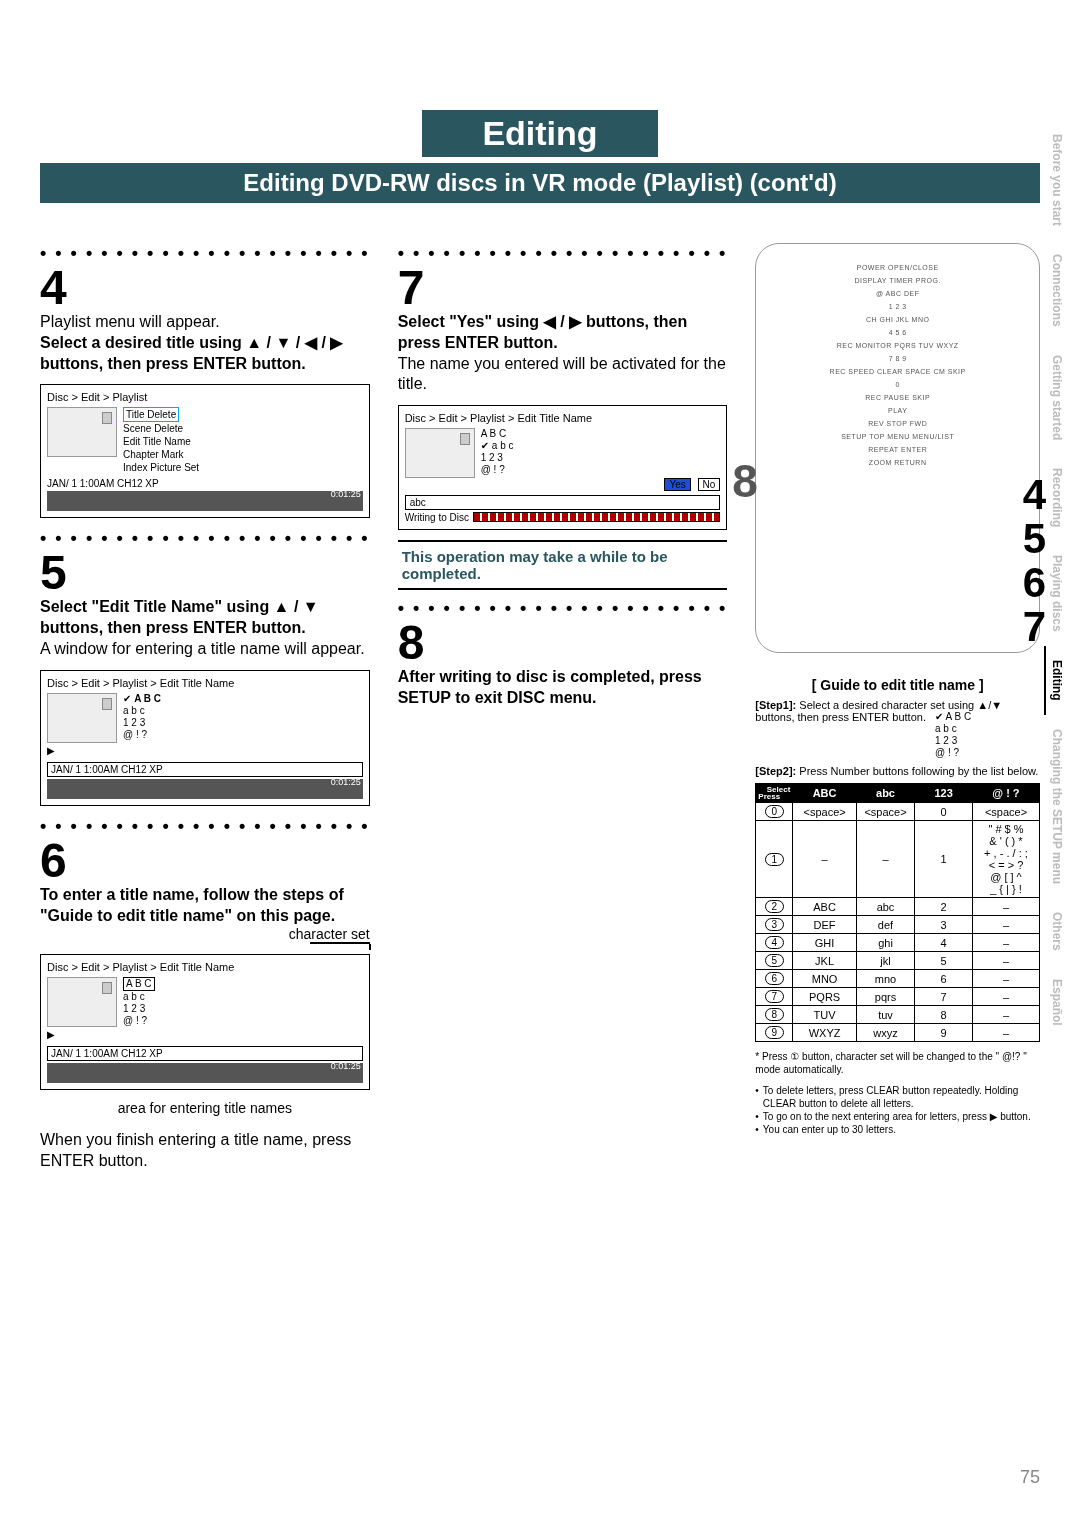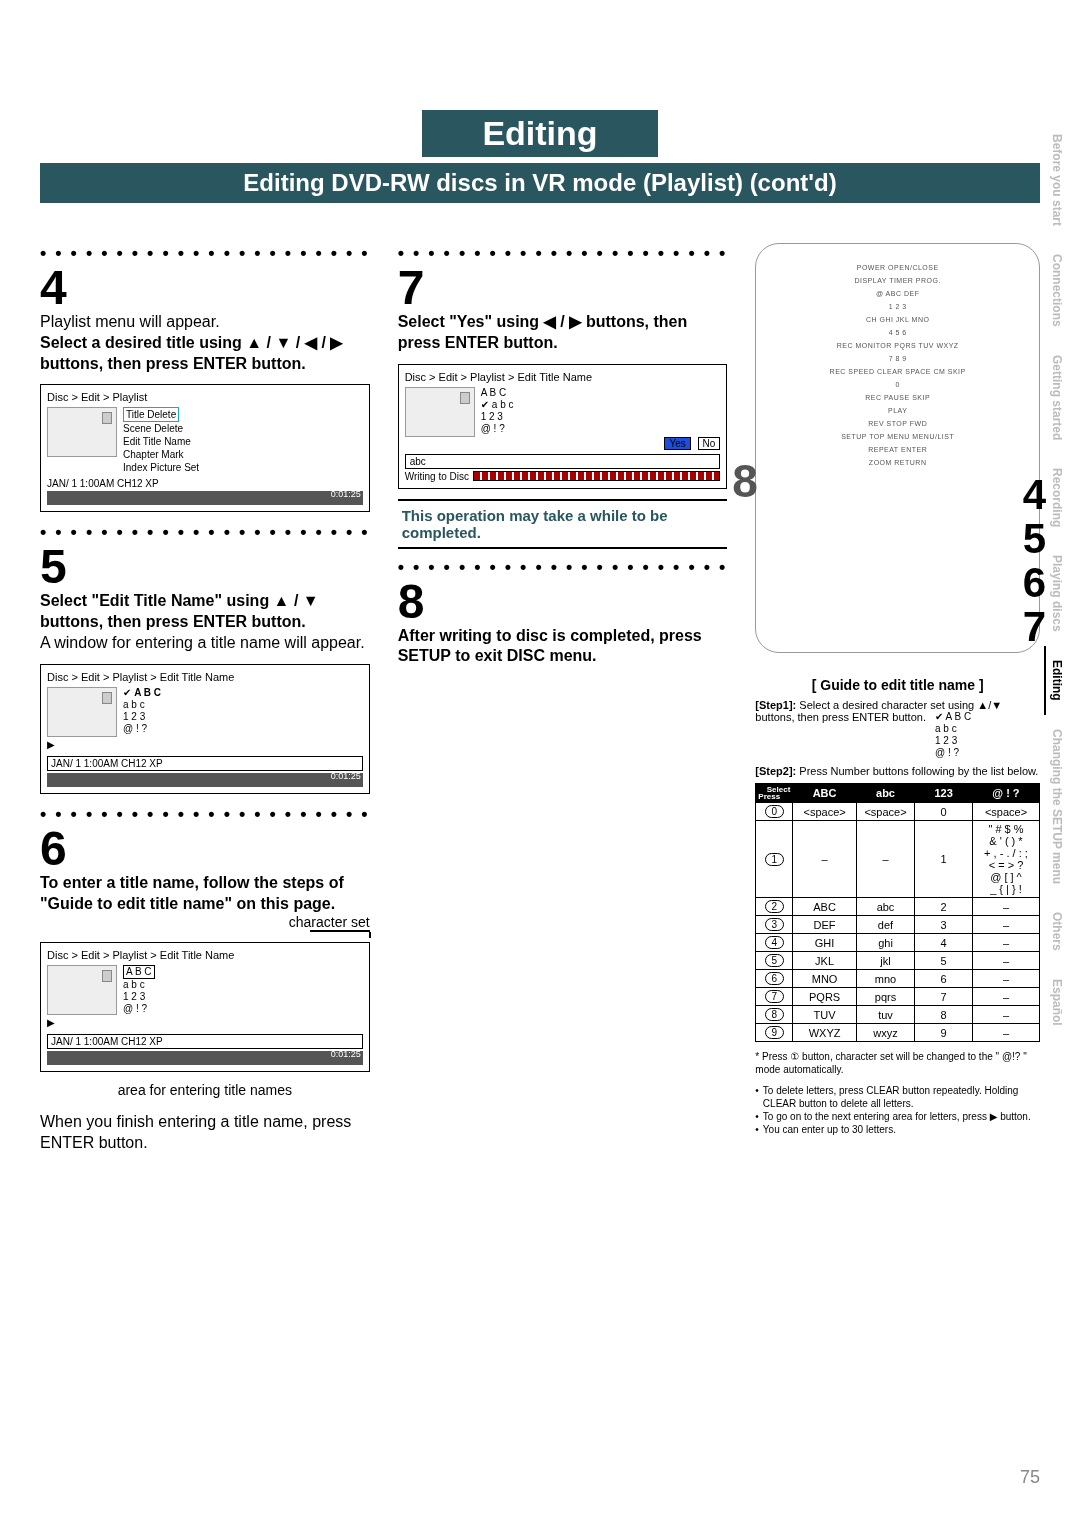--- a/index.html
+++ b/index.html
@@ -17,21 +17,21 @@
   .instr { font-size: 16px; line-height: 1.3; }
   .instr b { font-weight: bold; }
   .screen { border: 1px solid #000; padding: 6px; font-size: 11px; margin: 10px 0; background: #fff; }
   .screen .crumb { font-size: 11px; margin-bottom: 4px; }
   .screen .body { display: flex; gap: 6px; }
   .screen .thumb { width: 70px; height: 50px; background: #eee; border: 1px solid #999; position: relative; }
   .screen .thumb::after { content: ""; position: absolute; top: 4px; right: 4px; width: 8px; height: 10px; background: #ccc; border: 1px solid #888; }
   .screen .menu { flex: 1; font-size: 10px; line-height: 1.3; }
   .screen .menu .sel { border: 1px solid #0ea5e9; padding: 0 2px; display: inline-block; }
   .screen .status { font-size: 10px; margin-top: 4px; }
-  .screen .bar { height: 14px; background: #555; margin-top: 2px; position: relative; padding-left: 40px; }
+  .screen .bar { height: 20px; background: #555; margin-top: 2px; position: relative; padding-left: 40px; }
   .screen .bar .label { position: absolute; right: 2px; top: -2px; color: #fff; font-size: 9px; }
   .screen .charset { font-size: 10px; line-height: 1.2; }
   .screen .charset .sel { font-weight: bold; }
   .screen .arrows { font-size: 10px; padding: 2px 0; }
   .screen .yesno { text-align: right; font-size: 10px; }
   .screen .yesno .btn { border: 1px solid #000; padding: 0 4px; display: inline-block; margin-left: 4px; }
   .screen .textfield { border: 1px solid #000; padding: 1px 4px; font-size: 10px; margin-top: 4px; }
   .screen .writing { font-size: 10px; margin-top: 2px; display: flex; align-items: flex-start; gap: 4px; }
   .screen .writing .prog { height: 10px; flex: 1; border: 1px solid #000; background: repeating-linear-gradient(90deg, #a00 0 6px, #fff 6px 8px); }
   .note-box { border-top: 2px solid #000; border-bottom: 2px solid #000; padding: 6px 4px; font-size: 15px; font-weight: bold; color: #2a5660; margin: 8px 0; }
@@ -142,20 +142,21 @@
           </div>
       </div>
       <p class="caption" style="text-align:center; margin-top:4px;">area for entering title names</p>
       <p class="instr" style="margin-top:14px;">When you finish entering a title name, press ENTER button.</p>
     </div>
 
     <div class="col">
       <div class="dots">• • • • • • • • • • • • • • • • • • • • • •</div>
       <div class="stepnum">7</div>
       <p class="instr"><b>Select "Yes" using ◀ / ▶ buttons, then press ENTER button.</b></p>
+      <p class="instr">The name you entered will be activated for the title.</p>
       <div class="screen">
         <div class="crumb">Disc &gt; Edit &gt; Playlist &gt; Edit Title Name</div>
         <div class="body">
           <div class="thumb"></div>
           <div class="charset">
             <div>A B C</div>
             <div>✔ <span>a b c</span></div>
             <div>1 2 3</div>
             <div>@ ! ?</div>
           </div>

